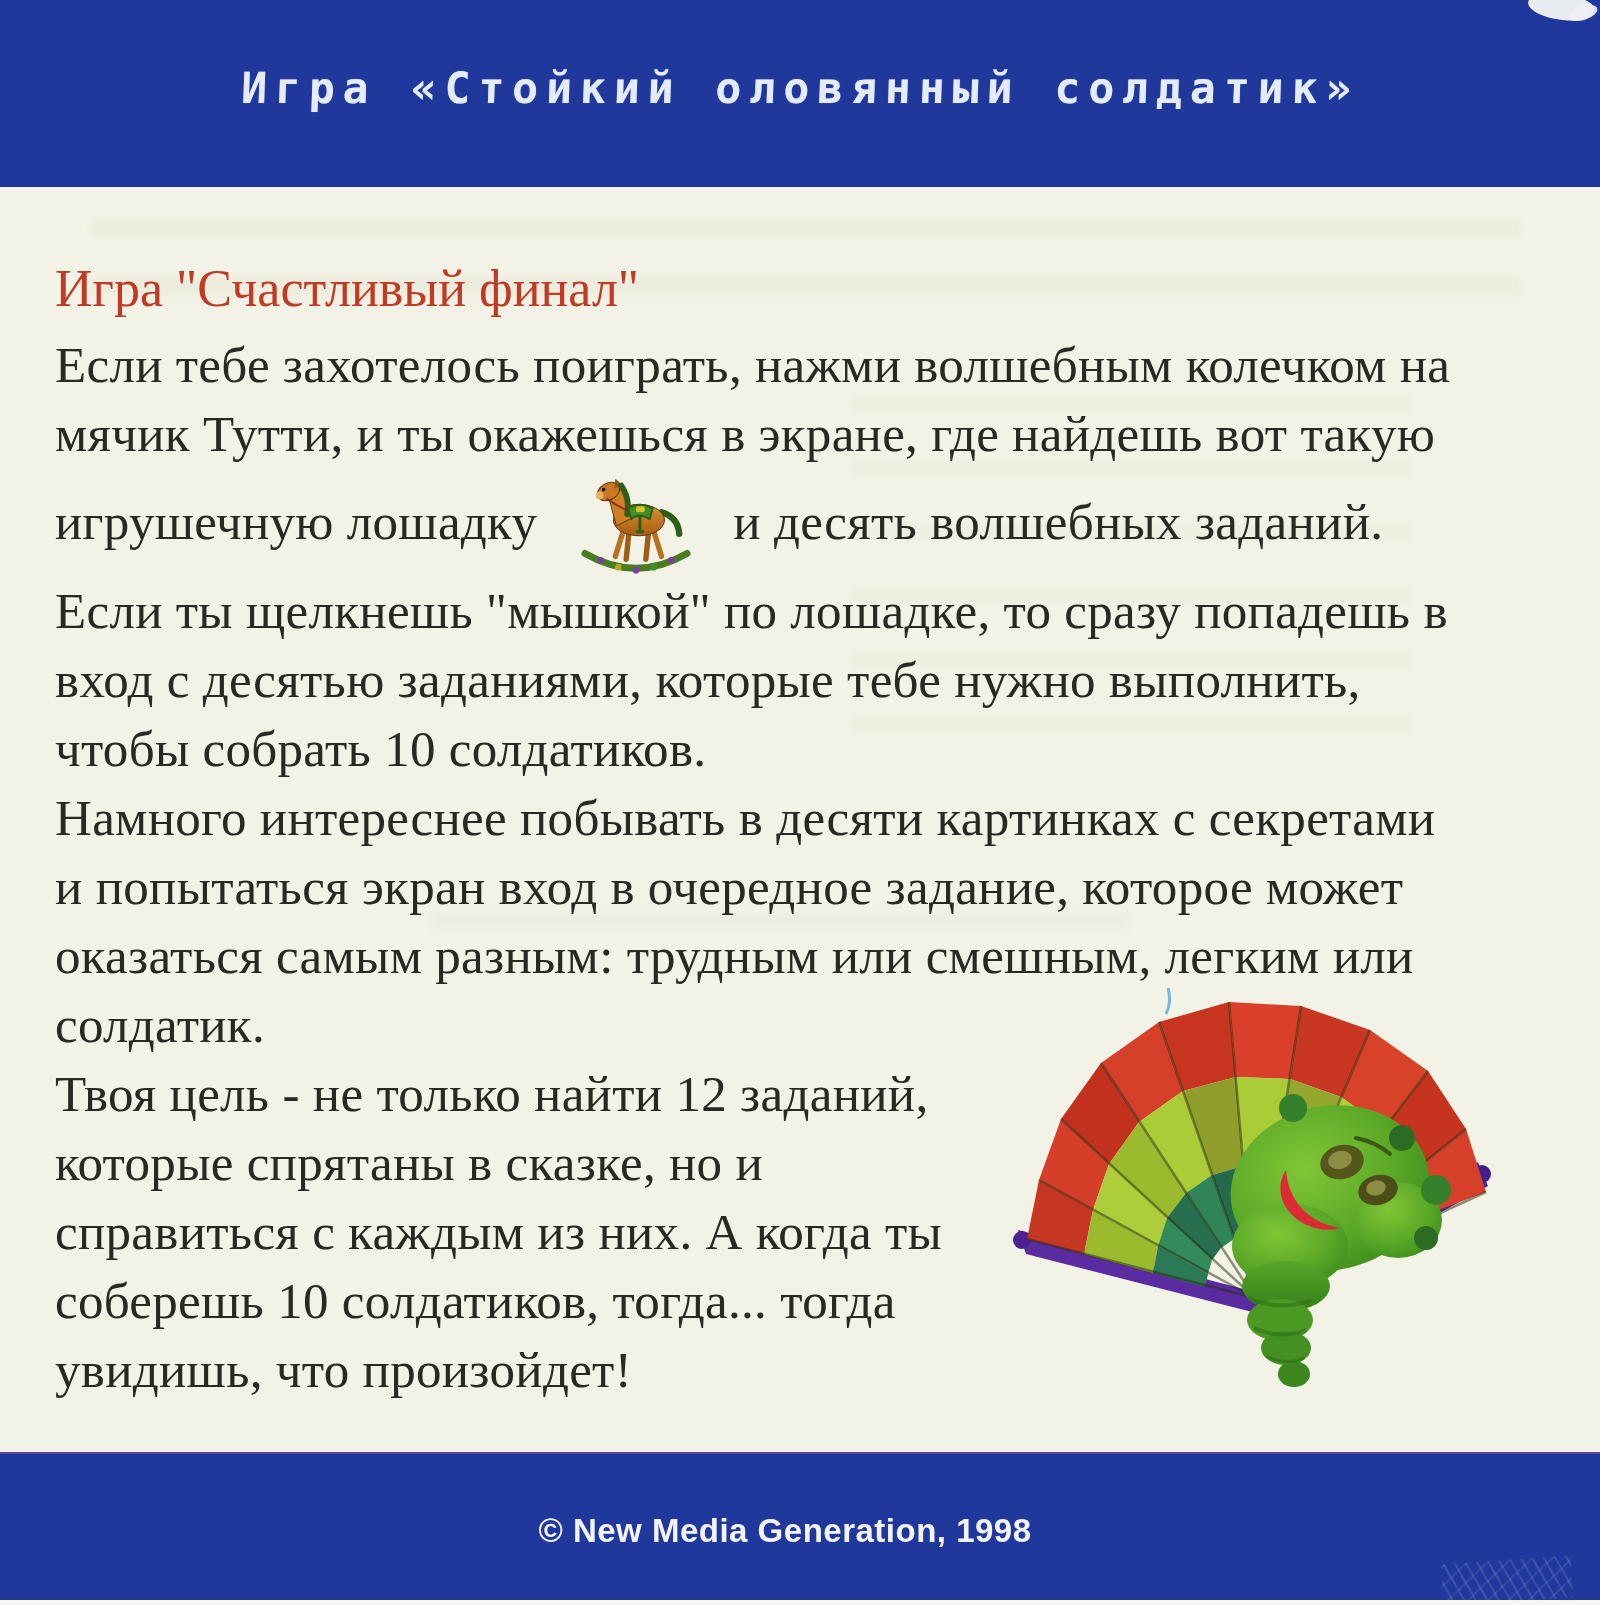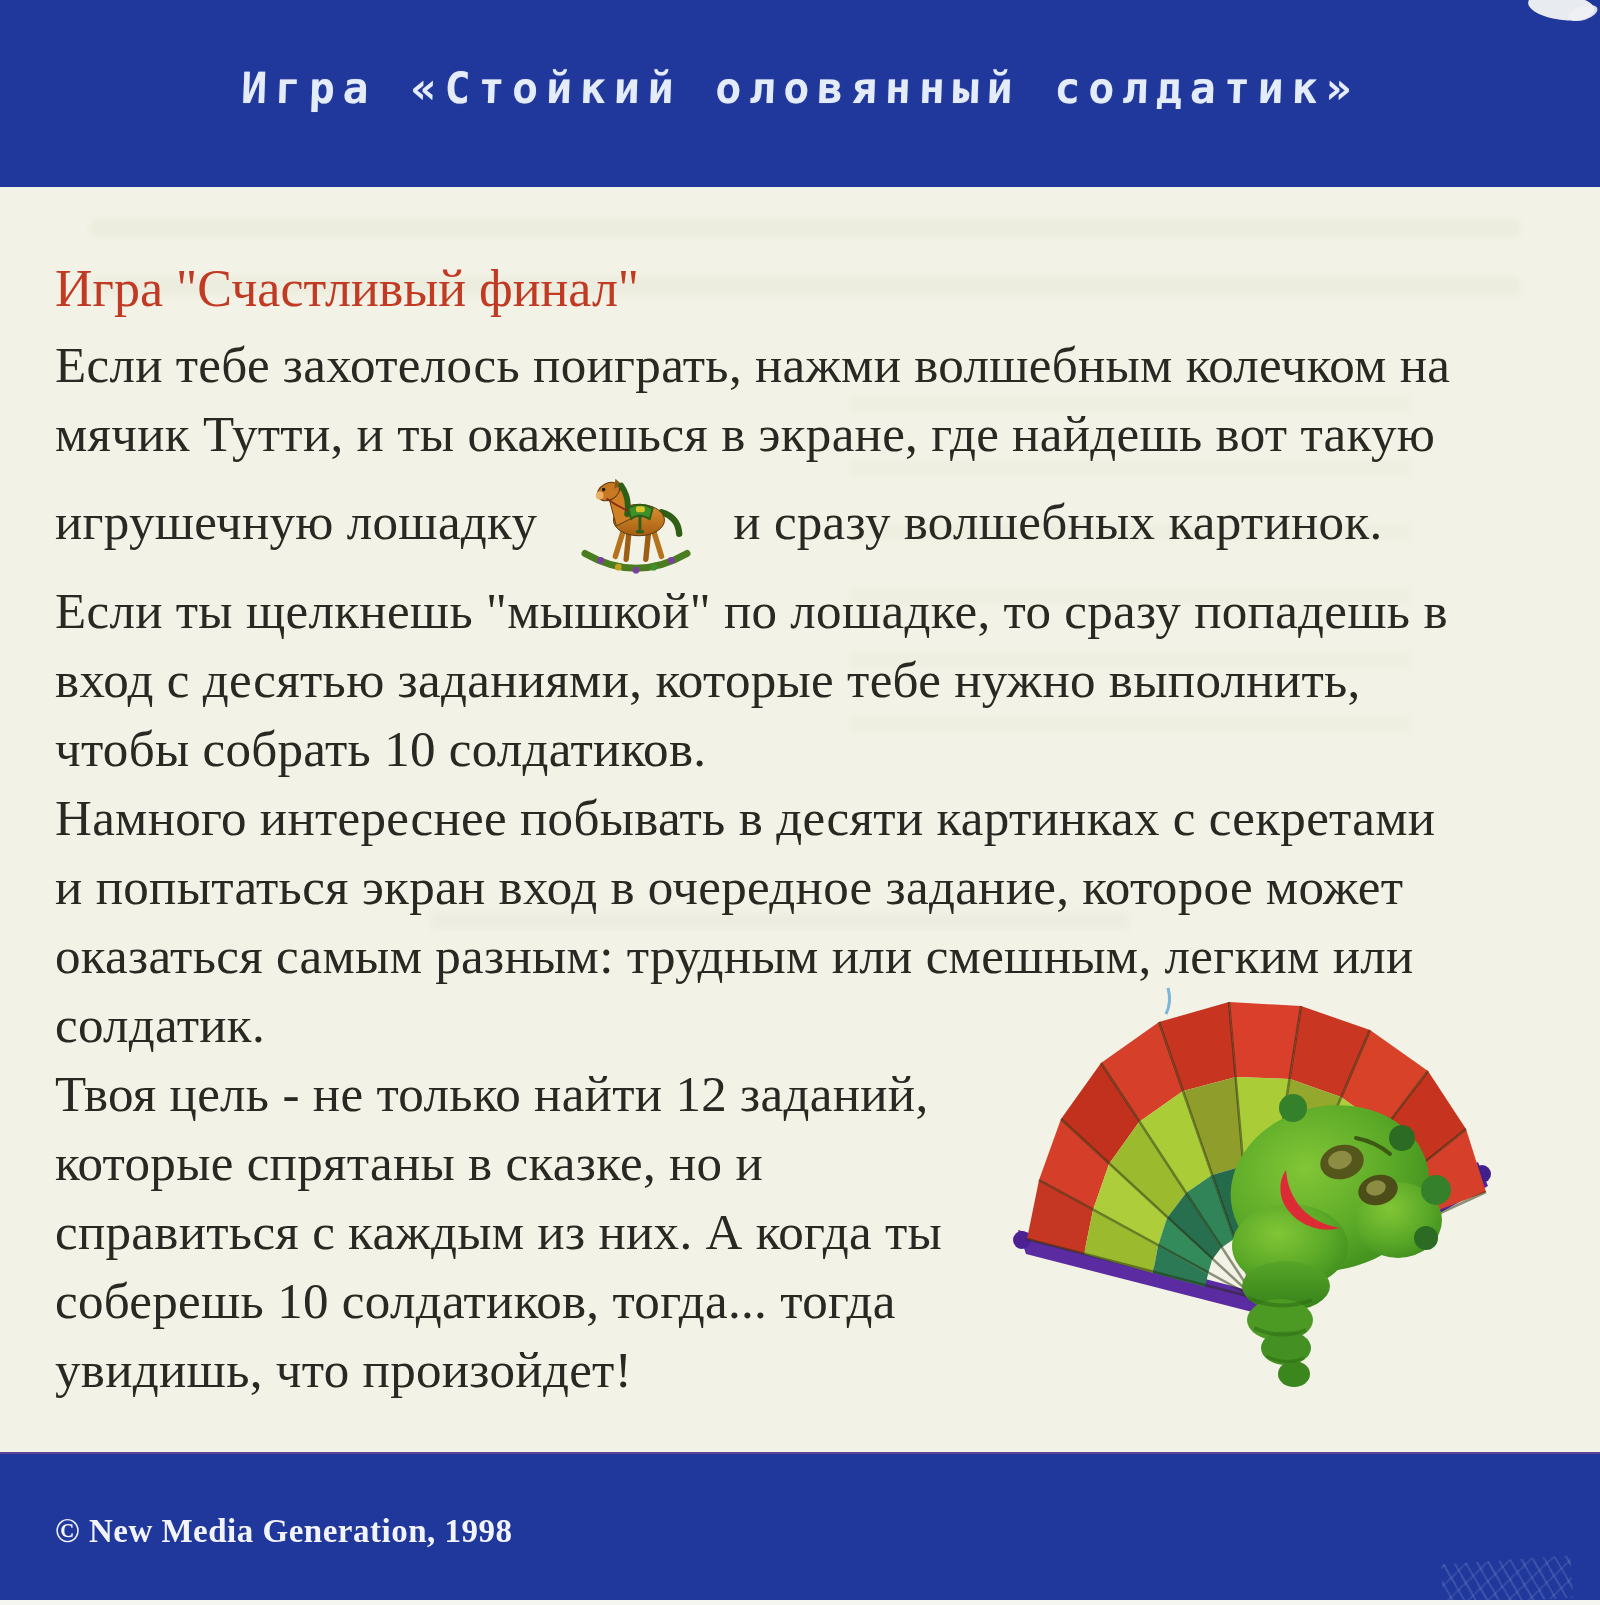--- a/index.html
+++ b/index.html
@@ -51,23 +51,23 @@
   .scratch-tr2{position:absolute;left:1568px;top:6px;width:30px;height:14px;
     background:#eef1f3;border-radius:50%;transform:rotate(-18deg);opacity:.9;}
   .scribble-br{position:absolute;left:1442px;top:1560px;width:130px;height:42px;opacity:.5;
     background:
       repeating-linear-gradient(64deg,rgba(235,240,245,.28) 0 2px,transparent 2px 10px),
       repeating-linear-gradient(-40deg,rgba(235,240,245,.20) 0 2px,transparent 2px 14px);
     transform:rotate(-4deg);filter:blur(.5px);}
   
   .footer-inner{
     position:absolute;left:0;top:1452px;width:1600px;height:148px;
-    display:flex;align-items:center;justify-content:space-between;
+    display:flex;align-items:center;justify-content:center;
     box-sizing:border-box;padding:10px 85px 0 55px;
-    font-family:Liberation Serif, serif;font-weight:bold;
+    font-family:Liberation Sans, sans-serif;font-weight:bold;
     font-size:33px;color:#f2f4fa;letter-spacing:.5px;
   }
 </style>
 </head>
 <body>
 
 <div class="page">
 
   <header class="band top">
     <div class="band-title">Игра «Стойкий оловянный солдатик»</div>
@@ -118,21 +118,21 @@
 
           <path d="M45,17 Q54,30 51,46" fill="none" stroke="#2f5f17" stroke-width="6" stroke-linecap="round"></path>
 
           <path d="M30,30 Q44,40 56,44" fill="none" stroke="#8a2a1a" stroke-width="2"></path>
 
           <path d="M52,40 Q64,33 77,40 L74,51 Q63,44 55,51 Z" fill="#3f8f2a" stroke="#2f5f17" stroke-width="2"></path>
           <rect x="60" y="38" width="9" height="6" rx="2" fill="#d8c42a"></rect>
           <path d="M64,48 L64,64" stroke="#2f5f17" stroke-width="3"></path>
           <path d="M60,64 L68,64" stroke="#2f5f17" stroke-width="3"></path>
         </svg>
-      </span><span>и сразу волшебных картинок.</span></div>
+      </span><span>и десять волшебных заданий.</span></div>
       <div class="line">Если ты щелкнешь "мышкой" по лошадке, то сразу попадешь в</div>
       <div class="line">вход с десятью заданиями, которые тебе нужно выполнить,</div>
       <div class="line">чтобы собрать 10 солдатиков.</div>
       <div class="line">Намного интереснее побывать в десяти картинках с секретами</div>
       <div class="line">и попытаться экран вход в очередное задание, которое может</div>
       <div class="line">оказаться самым разным: трудным или смешным, легким или</div>
       <div class="line">солдатик.</div>
       <div class="line">Твоя цель - не только найти 12 заданий,</div>
       <div class="line">которые спрятаны в сказке, но и</div>
       <div class="line">справиться с каждым из них. А когда ты</div>

